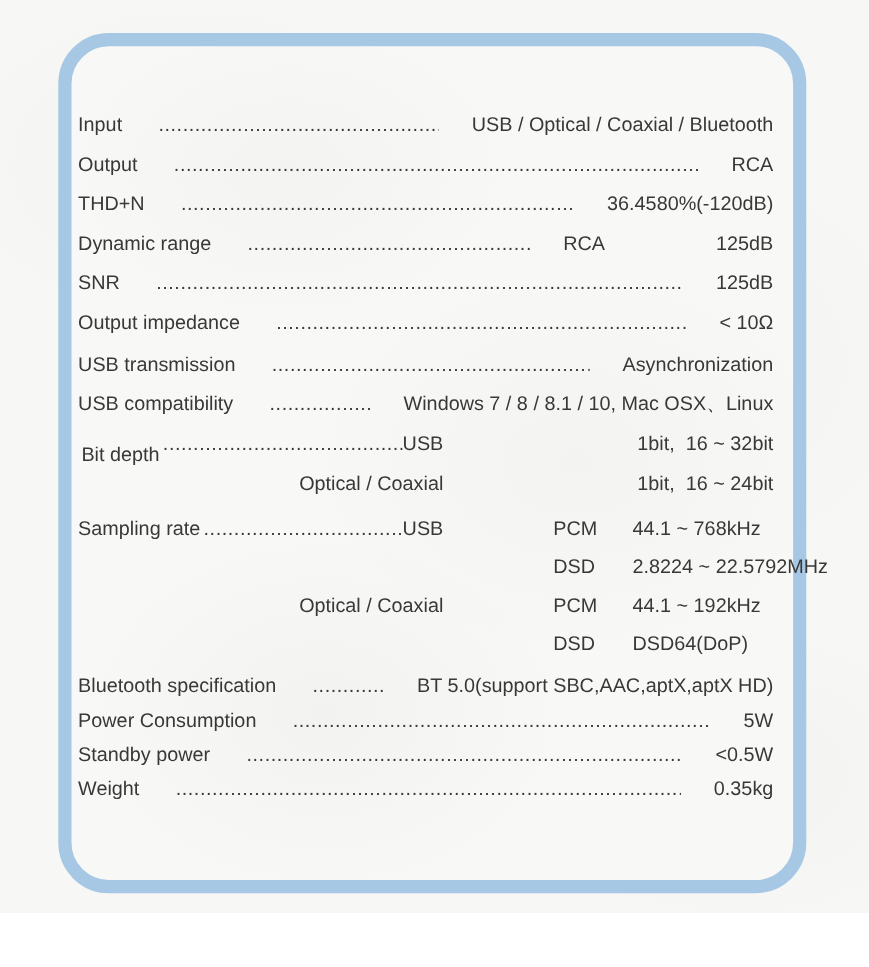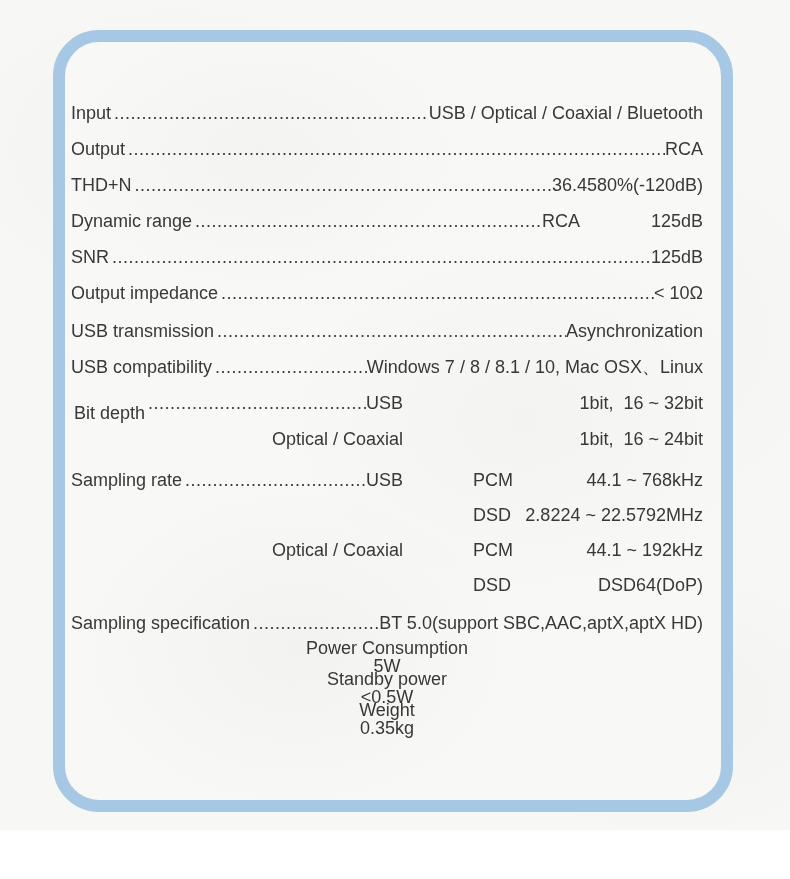--- a/index.html
+++ b/index.html
@@ -20,41 +20,41 @@
   .panel{
     position:absolute;left:53px;top:30px;width:680px;height:782px;
     box-sizing:border-box;border:12px solid #a6c8e4;border-radius:46px;
     background:
       radial-gradient(ellipse 300px 200px at 30% 15%, rgba(0,0,0,.02), transparent 70%),
       radial-gradient(ellipse 360px 260px at 70% 50%, rgba(0,0,0,.02), transparent 70%),
       radial-gradient(ellipse 320px 240px at 35% 80%, rgba(0,0,0,.022), transparent 70%),
       #f8f8f6;
   }
   .rows{padding:53px 18px 0 6px;}
-  .row{display:flex;align-items:center;height:36px;font-size:18px;line-height:1;}
+  .row{display:flex;align-items:center;height:36px;font-size:18px;line-height:1;gap:30px;}
   .row.mt2{margin-top:2px;}
   .row.mt5{margin-top:5px;}
   .row.mt4{margin-top:4px;}
   .row.h35{height:35px;}
   .row.h33{height:33px;}
-  .row.compact{height:31px;flex-direction:column;}
+  .row.compact{height:31px;}
   .label{white-space:nowrap;flex:none;}
   .label.indent-sm{padding-left:3px;margin-top:20px;}
   .dots{
     flex:1 1 auto;overflow:hidden;white-space:nowrap;
     letter-spacing:.5px;padding:0 5px 0 3px;min-width:8px;
   }
   .dots::after{content:"..................................................................................................................................................................";}
   .value{white-space:pre;flex:none;}
   .vright{width:123px;text-align:right;flex:none;}
   .col1{display:flex;align-items:center;width:332px;flex:none;}
   .col1.end{justify-content:flex-end;}
   .src{white-space:pre;flex:none;}
   .col2{width:42px;margin-left:70px;flex:none;}
-  .col3{flex:1;text-align:right;white-space:pre;}
+  .col3{flex:1;white-space:pre;}
   .colval{flex:1;text-align:right;white-space:pre;}
 </style>
 </head>
 <body>
 
 <div class="paper-bg"></div>
 
 <div class="panel">
   <div class="rows">
 
@@ -147,21 +147,21 @@
       <span class="col3">44.1 ~ 192kHz</span>
     </div>
 
     <div class="row h35">
       <span class="col1"></span>
       <span class="col2">DSD</span>
       <span class="col3">DSD64(DoP)</span>
     </div>
 
     <div class="row mt4 h33">
-      <span class="label">Sampling specification</span>
+      <span class="label">Bluetooth specification</span>
       <span class="dots"></span>
       <span class="value">BT 5.0(support SBC,AAC,aptX,aptX HD)</span>
     </div>
 
     <div class="row compact">
       <span class="label">Power Consumption</span>
       <span class="dots"></span>
       <span class="value">5W</span>
     </div>
 

